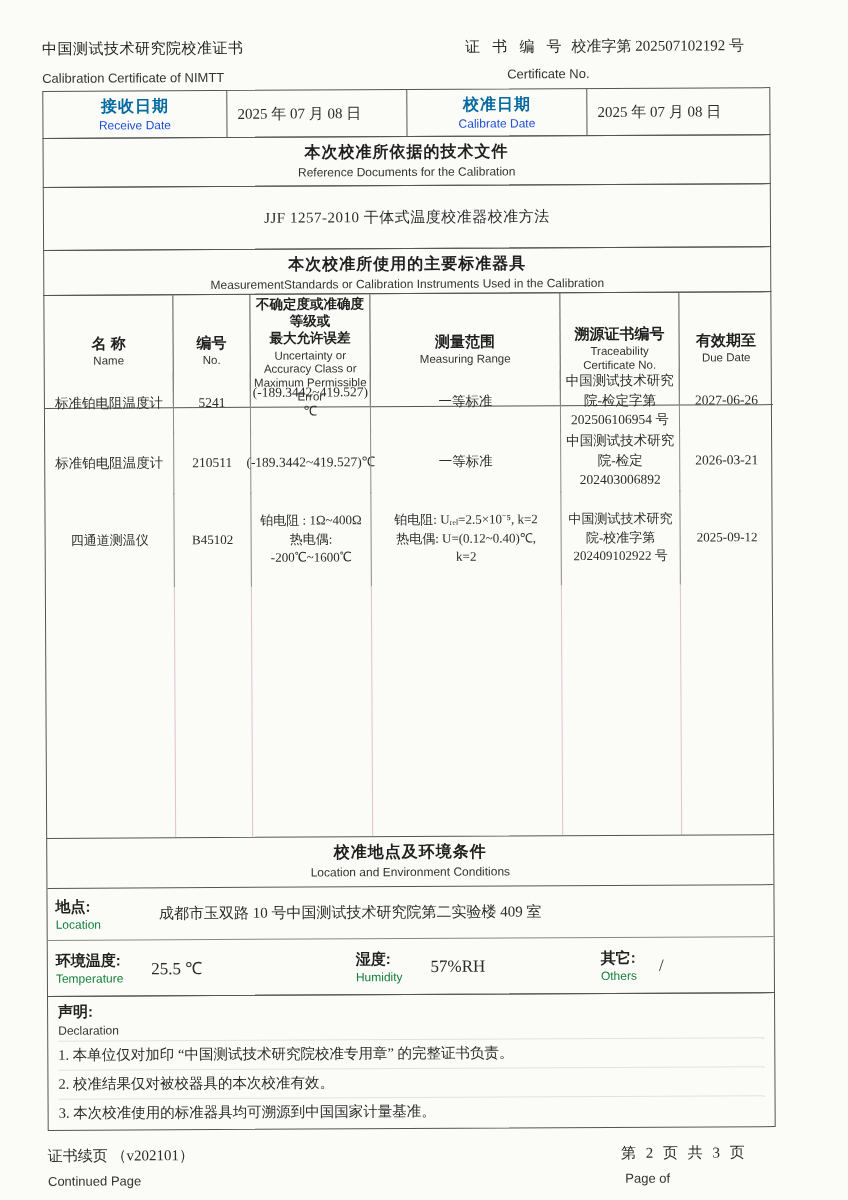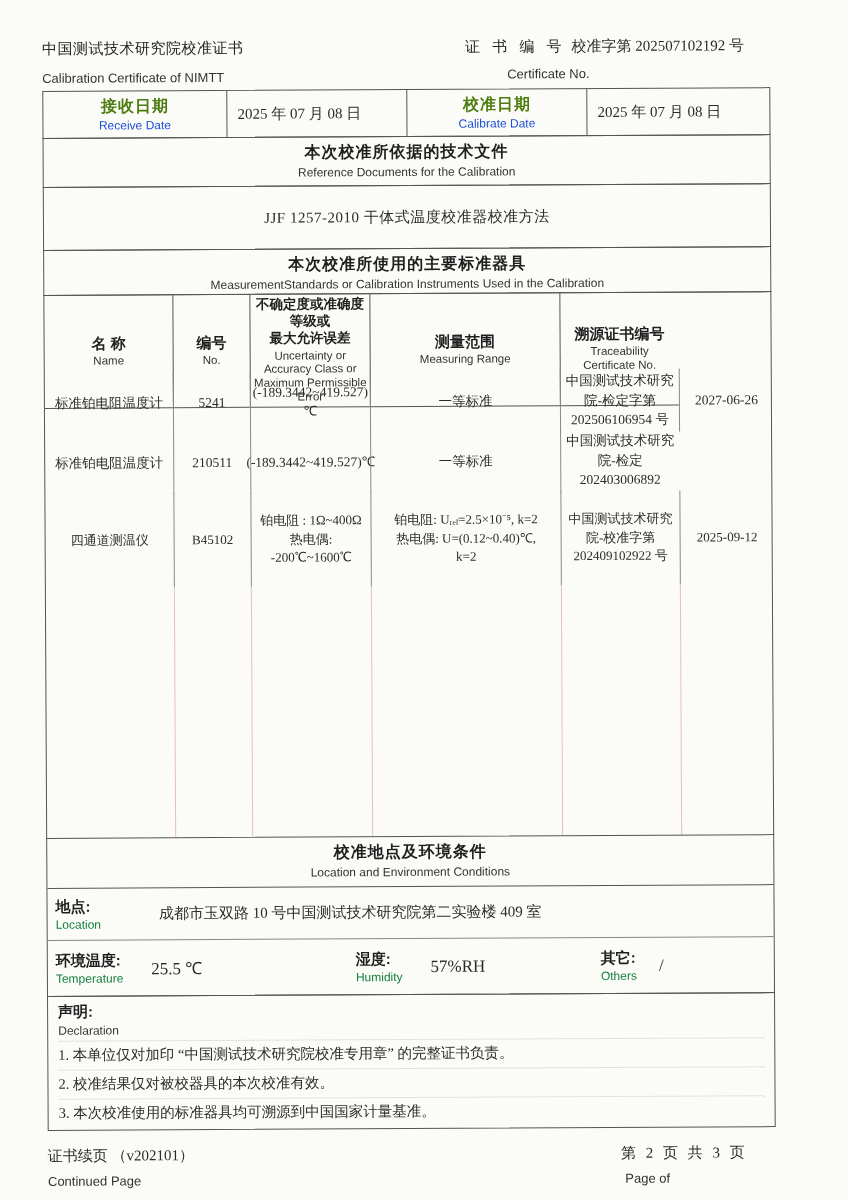--- a/index.html
+++ b/index.html
@@ -29,21 +29,21 @@
 
   .sec-head { text-align:center; padding:5px 0 4px; }
   .sec-head .cn { font-family:"Liberation Sans", sans-serif; font-weight:600; font-size:16px; color:#1f1f1f; letter-spacing:1px; }
   .sec-head .en { font-family:"Liberation Sans", sans-serif; font-size:12px; color:#333; margin-top:2px; }
 
   
   .dates { display:grid; grid-template-columns:183px 180px 180px 185px; height:48px; }
   .dates > div { border-left:1px solid #555; display:flex; }
   .dates > div:first-child { border-left:none; }
   .d-label { flex-direction:column; align-items:center; justify-content:center; }
-  .d-label .cn { font-family:"Liberation Sans", sans-serif; font-weight:600; font-size:16px; color:#4d7c0f; letter-spacing:1px; }
+  .d-label .cn { font-family:"Liberation Sans", sans-serif; font-weight:600; font-size:16px; color:#0369a1; letter-spacing:1px; }
   .d-label .en { font-family:"Liberation Sans", sans-serif; font-size:12px; color:#1d4ed8; margin-top:1px; }
   .d-value { align-items:center; padding-left:10px; font-size:15px; }
 
   .ref-head { height:50px; }
   .ref-content { height:64px; display:flex; align-items:center; justify-content:center; font-size:15px; letter-spacing:0.5px; }
   .std-head { height:46px; }
 
   
   .mtable { border:1px solid #555; border-bottom:none; }
   .mrow { display:grid; grid-template-columns:128px 77px 120px 190px 119px 94px; }
@@ -154,37 +154,42 @@
           </div>
           <div class="mc">
             <div class="hcn">测量范围</div>
             <div class="hen">Measuring Range</div>
           </div>
           <div class="mc">
             <div class="hcn">溯源证书编号</div>
             <div class="hen">Traceability
 Certificate No.</div>
           </div>
+          <div class="mc">
+            <div class="hcn">有效期至</div>
+            <div class="hen">Due Date</div>
+          </div>
         </div>
 
         <div class="mrow r1">
           <div class="mc">标准铂电阻温度计</div>
           <div class="mc">5241</div>
           <div class="mc">(-189.3442~419.527) ℃</div>
           <div class="mc">一等标准</div>
           <div class="mc">中国测试技术研究院-检定字第 202506106954 号</div>
           <div class="mc">2027-06-26</div>
         </div>
 
         <div class="mrow r2">
           <div class="mc">标准铂电阻温度计</div>
           <div class="mc">210511</div>
           <div class="mc">(-189.3442~419.527)℃</div>
           <div class="mc">一等标准</div>
           <div class="mc">中国测试技术研究院-检定 202403006892</div>
+          <div class="mc">2026-03-21</div>
         </div>
 
         <div class="mrow r3">
           <div class="mc">四通道测温仪</div>
           <div class="mc">B45102</div>
           <div class="mc">铂电阻 : 1Ω~400Ω
 热电偶: -200℃~1600℃</div>
           <div class="mc">铂电阻: Uᵣₑₗ=2.5×10⁻⁵, k=2
 热电偶: U=(0.12~0.40)℃,
 k=2</div>

